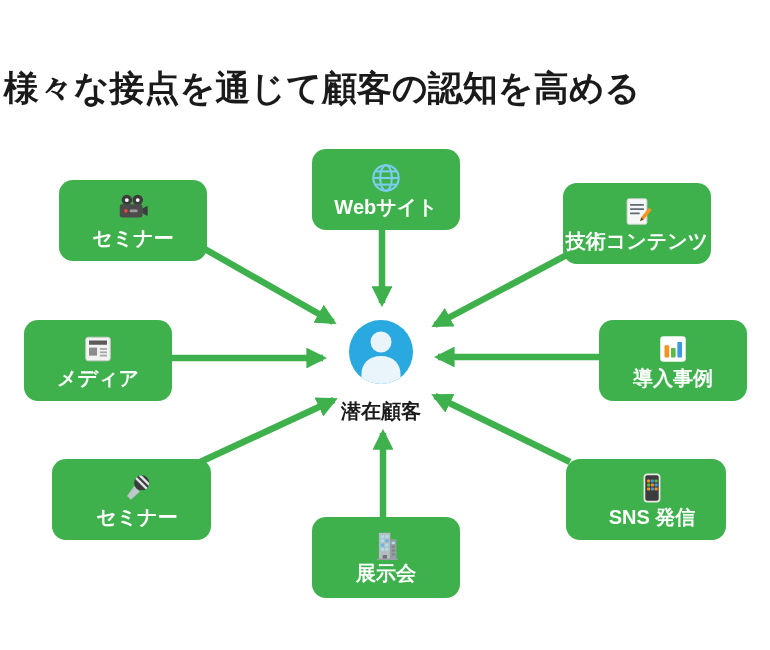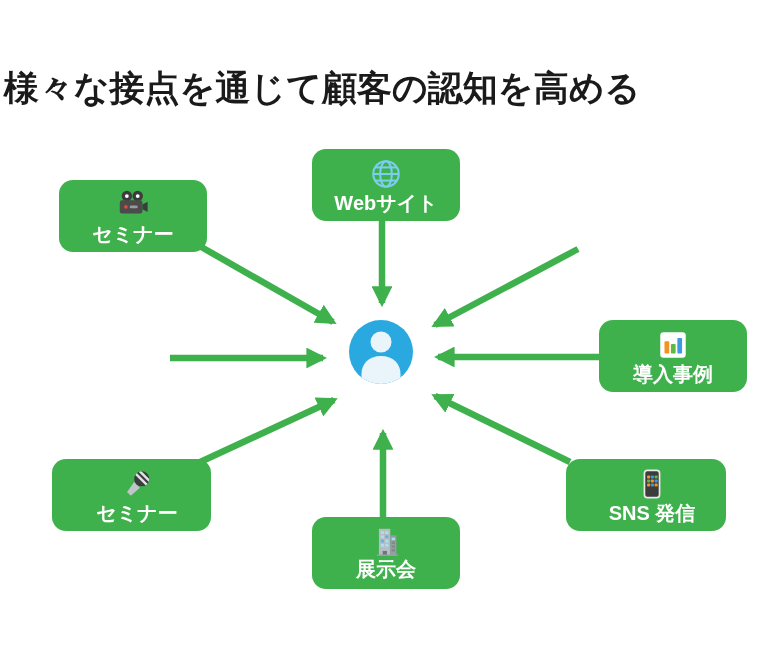--- a/index.html
+++ b/index.html
@@ -11,21 +11,21 @@
     font-family:"Liberation Sans","DejaVu Sans",sans-serif;overflow:hidden;
   }
   .title{
     position:absolute;top:42px;left:0;width:644px;text-align:center;
     font-size:35px;font-weight:bold;color:var(--ink);letter-spacing:0;white-space:nowrap;
   }
   .arrows{position:absolute;left:0;top:0;}
   .arrow{stroke:var(--green);stroke-width:6.5;}
   .ah{fill:var(--green);}
   .node{
-    position:absolute;width:148px;height:72px;background:var(--green);border-radius:14px;
+    position:absolute;width:148px;height:81px;background:var(--green);border-radius:14px;
     display:flex;flex-direction:column;align-items:center;justify-content:center;gap:1px;
   }
   .node .icon{width:34px;height:34px;display:block;}
   .node .label{
     color:var(--node_text);font-weight:bold;font-size:20px;line-height:1.1;white-space:nowrap;
   }
   .n-video{left:59px;top:180px;}
   .n-website{left:312px;top:149px;}
   .n-tech{left:563px;top:183px;}
   .n-media{left:24px;top:320px;}
@@ -85,21 +85,49 @@
         <circle cx="18" cy="18" r="13.5"></circle>
         <ellipse cx="18" cy="18" rx="6.2" ry="13.5"></ellipse>
         <line x1="4.5" y1="18" x2="31.5" y2="18"></line>
         <line x1="6.5" y1="11" x2="29.5" y2="11"></line>
         <line x1="6.5" y1="25" x2="29.5" y2="25"></line>
       </g>
     </svg>
     <span class="label">Webサイト</span>
   </div>
 
-
+  <div class="node n-tech">
+    <svg class="icon" viewBox="0 0 36 36">
+      <rect x="7.5" y="4" width="21" height="27" rx="2" fill="#f7f7f7" stroke="#cfcfcf" stroke-width="1"></rect>
+      <g stroke="#5f6b75" stroke-width="2" stroke-linecap="round">
+        <line x1="11.5" y1="10.5" x2="24.5" y2="10.5"></line>
+        <line x1="11.5" y1="15" x2="24.5" y2="15"></line>
+        <line x1="11.5" y1="19.5" x2="20" y2="19.5"></line>
+      </g>
+      <g transform="rotate(40 26 22)">
+        <rect x="24.2" y="12.5" width="3.8" height="13" fill="#f6921e"></rect>
+        <polygon points="24.2,25.5 28,25.5 26.1,29.5" fill="#6b4423"></polygon>
+      </g>
+    </svg>
+    <span class="label">技術コンテンツ</span>
+  </div>
+
+  <div class="node n-media">
+    <svg class="icon" viewBox="0 0 36 36">
+      <rect x="5" y="5.5" width="26" height="25" rx="2.5" fill="#f3f3f3" stroke="#c9c9c9" stroke-width="1"></rect>
+      <rect x="8.5" y="9" width="19" height="4.5" fill="#5b5b5b"></rect>
+      <rect x="8.5" y="16.5" width="8.5" height="8.5" fill="#8d8d8d"></rect>
+      <g stroke="#a9a9a9" stroke-width="2">
+        <line x1="20" y1="18" x2="27.5" y2="18"></line>
+        <line x1="20" y1="21.5" x2="27.5" y2="21.5"></line>
+        <line x1="20" y1="25" x2="27.5" y2="25"></line>
+      </g>
+    </svg>
+    <span class="label">メディア</span>
+  </div>
 
   <div class="node n-cases">
     <svg class="icon" viewBox="0 0 36 36">
       <rect x="4.5" y="4.5" width="27" height="27" rx="3.5" fill="#ffffff"></rect>
       <rect x="9" y="14" width="5" height="13" rx="1" fill="#f6921e"></rect>
       <rect x="15.8" y="17" width="5" height="10" rx="1" fill="#5cb947"></rect>
       <rect x="22.6" y="10.5" width="5" height="16.5" rx="1" fill="#3e9ae0"></rect>
     </svg>
     <span class="label">導入事例</span>
   </div>
@@ -162,14 +190,15 @@
     </svg>
     <span class="label">展示会</span>
   </div>
 
   <div class="center-circle">
     <svg width="64" height="64" viewBox="0 0 64 64">
       <circle cx="32" cy="22" r="10.5" fill="#e9f5fb"></circle>
       <path d="M32 36 c-12.5 0 -19.5 8 -19.5 18 L12.5 70 h39 L51.5 54 c0 -10 -7 -18 -19.5 -18 z" fill="#e9f5fb"></path>
     </svg>
   </div>
+  <div class="center-label">潜在顧客</div>
 
 </div>
 
 </body></html>

